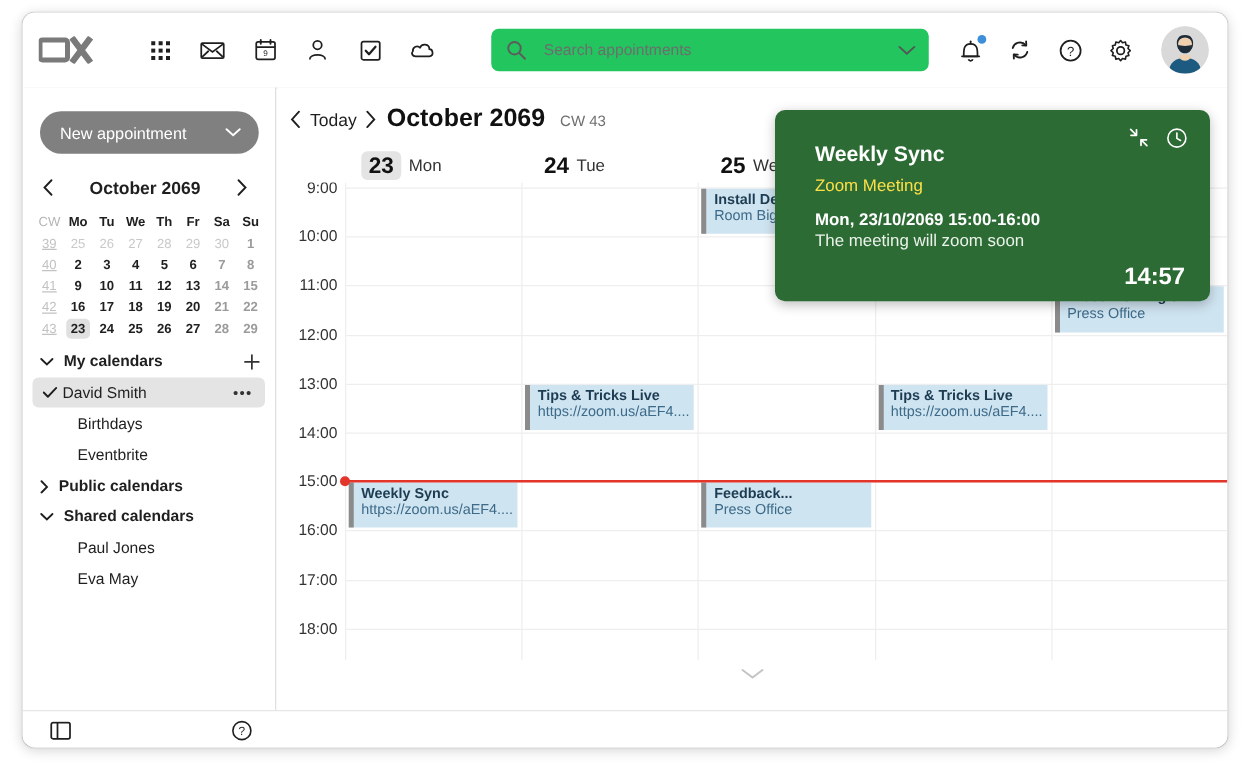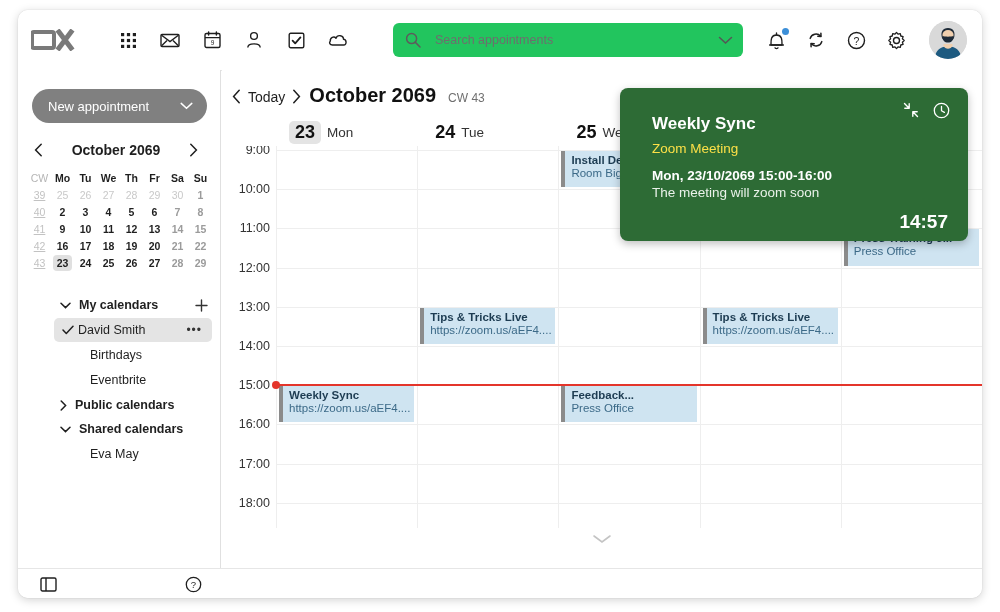--- a/index.html
+++ b/index.html
@@ -107,21 +107,21 @@
     width: 23px; height: 17px; text-align: center; padding: 0; cursor: pointer;
   }
   table.mini-cal td.cw { color: #c2c2c2; font-weight: normal; cursor: default; text-decoration: underline; }
   table.mini-cal td.out { color: #c9c9c9; font-weight: normal; }
   table.mini-cal td.we { color: #9b9b9b; }
   table.mini-cal td.today span {
     display: inline-block; width: 19px; height: 16px; line-height: 16px;
     background: #e0e0e0; border-radius: 4px;
   }
 
-  .cal-list { margin-top: 22px; padding-left: 28px; }
+  .cal-list { margin-top: 6px; }
   .cal-group {
     display: flex; align-items: center;
     padding: 5px 12px 5px 14px; font-size: 12.5px;
     font-weight: bold; color: #1f1f1f; cursor: pointer;
   }
   .cal-group .chev { margin-right: 8px; display: flex; color: #1f1f1f; }
   .cal-group .plus { margin-left: auto; color: #333; display: flex; cursor: pointer; }
   .cal-item {
     display: flex; align-items: center;
     margin: 1px 8px; padding: 5px 10px 5px 8px;
@@ -473,20 +473,23 @@
           </div>
           <div class="cal-group">
             <span class="chev">
               <svg width="11" height="7" viewBox="0 0 11 7">
                 <path d="M1 1.2 L5.5 5.6 L10 1.2" fill="none" stroke="#1f1f1f" stroke-width="1.5" stroke-linecap="round"></path>
               </svg>
             </span>
             <span>Shared calendars</span>
           </div>
           <div class="cal-item plain">
+            <span>Paul Jones</span>
+          </div>
+          <div class="cal-item plain">
             <span>Eva May</span>
           </div>
         </div>
     </div>
 
     <div class="calarea">
       <div class="cal-toolbar">
         <span class="tb-chev">
           <svg width="9" height="15" viewBox="0 0 9 15">
               <path d="M7.2 1.3 L1.6 7.5 L7.2 13.7" fill="none" stroke="#1f1f1f" stroke-width="1.5" stroke-linecap="round"></path>

